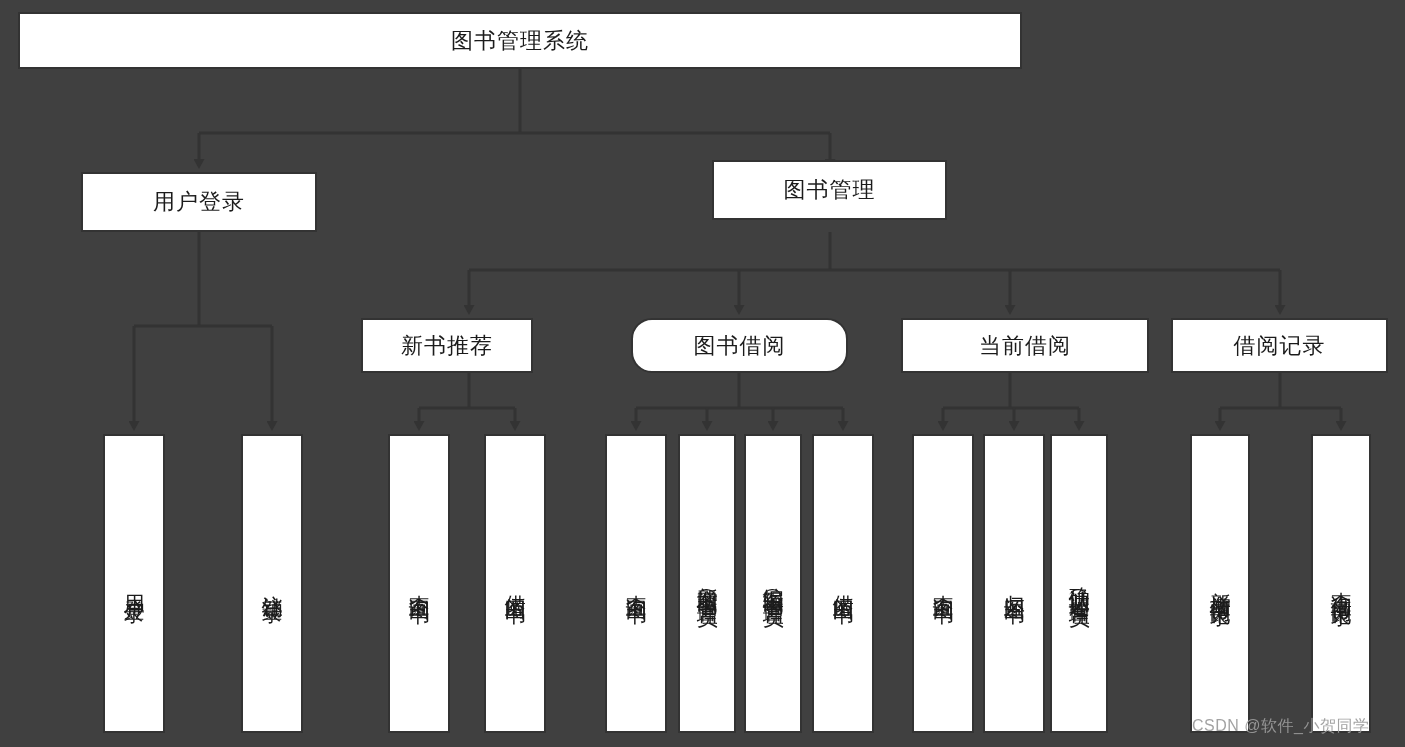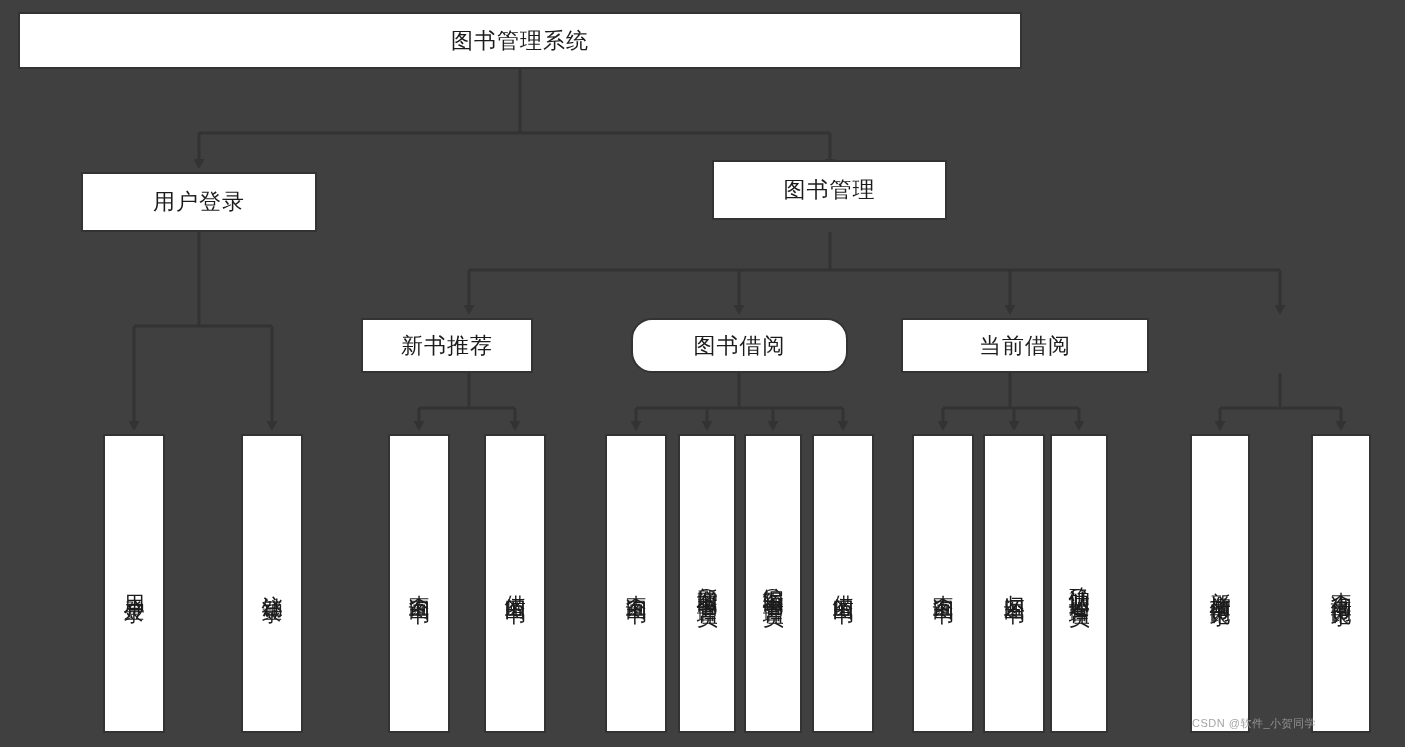--- a/index.html
+++ b/index.html
@@ -51,21 +51,21 @@
   .node.vertical .label {
     writing-mode: vertical-rl;
     text-orientation: upright;
     font-size: 21px;
     line-height: 1.55;
     letter-spacing: 3px;
     white-space: nowrap;
   }
   .watermark {
     position: absolute;
-    font-size: 11px;
+    font-size: 16px;
     color: #9b9b9b;
     letter-spacing: 0.5px;
     white-space: nowrap;
     opacity: 0.92;
   }
 </style>
 </head>
 <body>
 
 <div id="canvas">
@@ -148,20 +148,23 @@
 
   <div class="node" id="node-l3-0" style="left: 361px; top: 318px; width: 172px; height: 55px;">
     <span class="label">新书推荐</span>
   </div>
   <div class="node" id="node-l3-1" style="left: 631px; top: 318px; width: 217px; height: 55px; border-radius: 21px;">
     <span class="label">图书借阅</span>
   </div>
   <div class="node" id="node-l3-2" style="left: 901px; top: 318px; width: 248px; height: 55px;">
     <span class="label">当前借阅</span>
   </div>
+  <div class="node" id="node-l3-3" style="left: 1171px; top: 318px; width: 217px; height: 55px;">
+    <span class="label">借阅记录</span>
+  </div>
 
   <div class="node vertical" id="node-leaf-0" style="left: 103px; top: 434px; width: 62px; height: 299px;">
     <span class="label">用户登录</span>
   </div>
   <div class="node vertical" id="node-leaf-1" style="left: 241px; top: 434px; width: 62px; height: 299px;">
     <span class="label">注销登录</span>
   </div>
   <div class="node vertical" id="node-leaf-2" style="left: 388px; top: 434px; width: 62px; height: 299px;">
     <span class="label">查询图书</span>
   </div>

